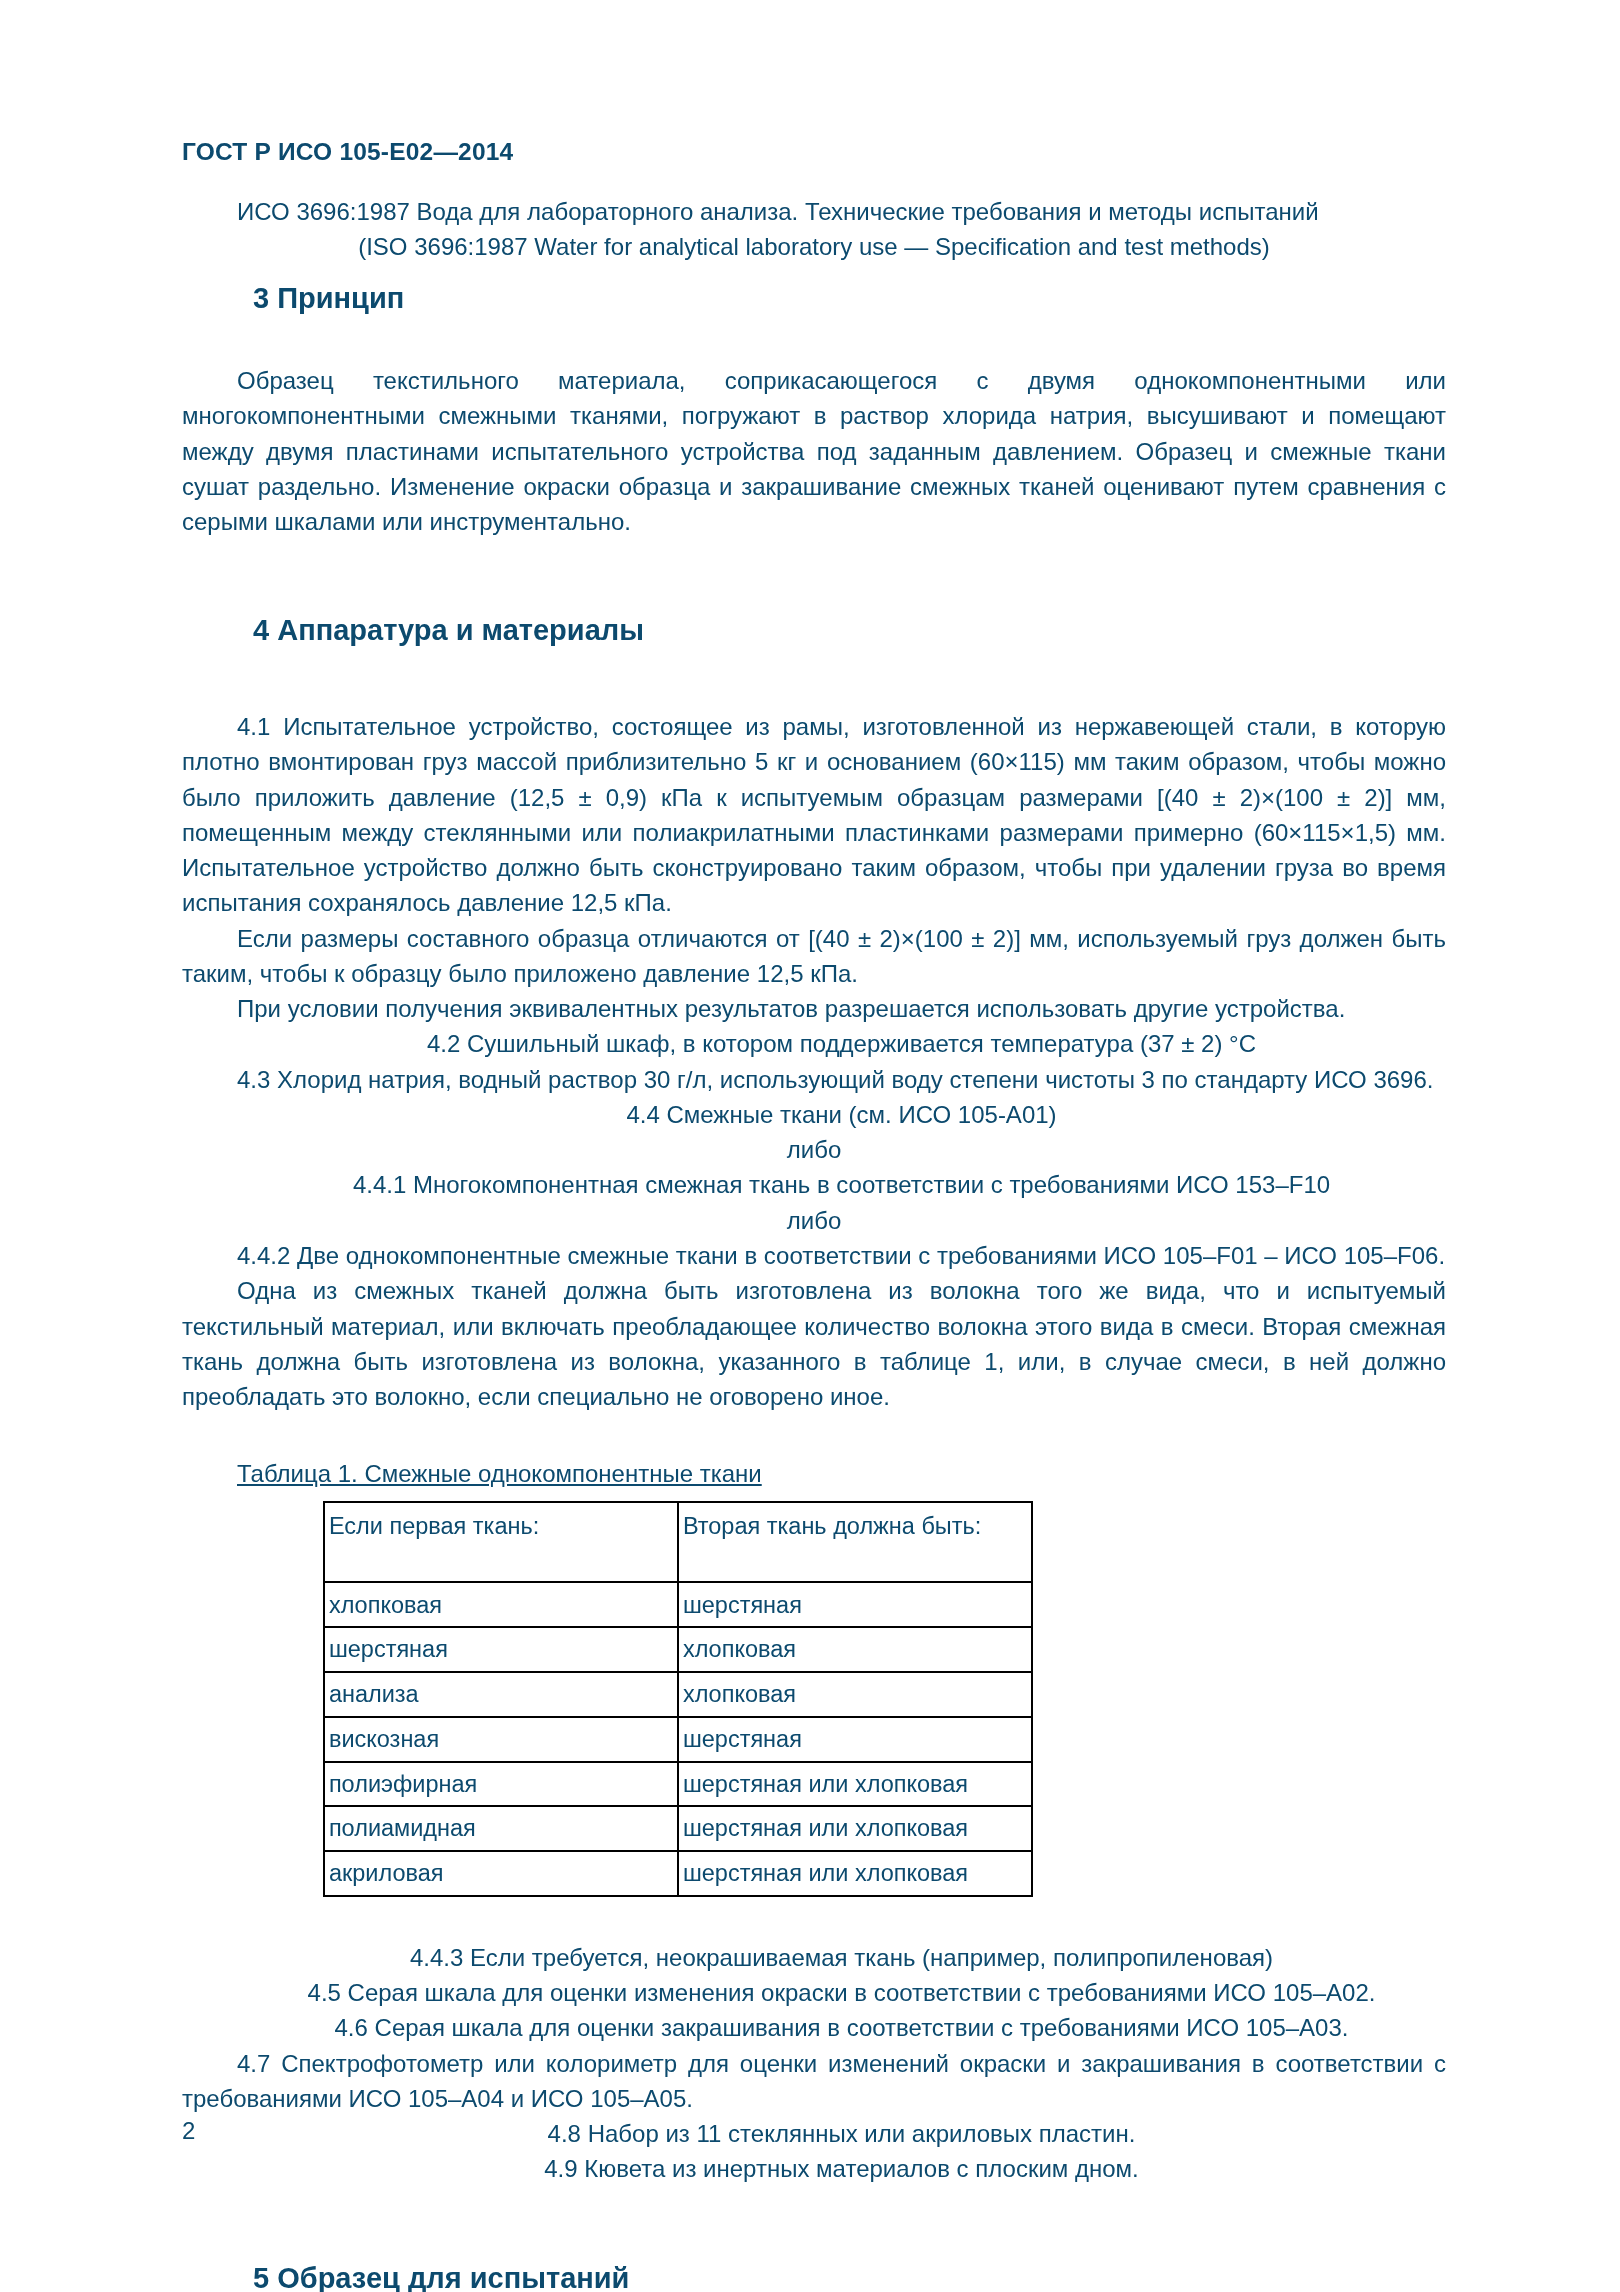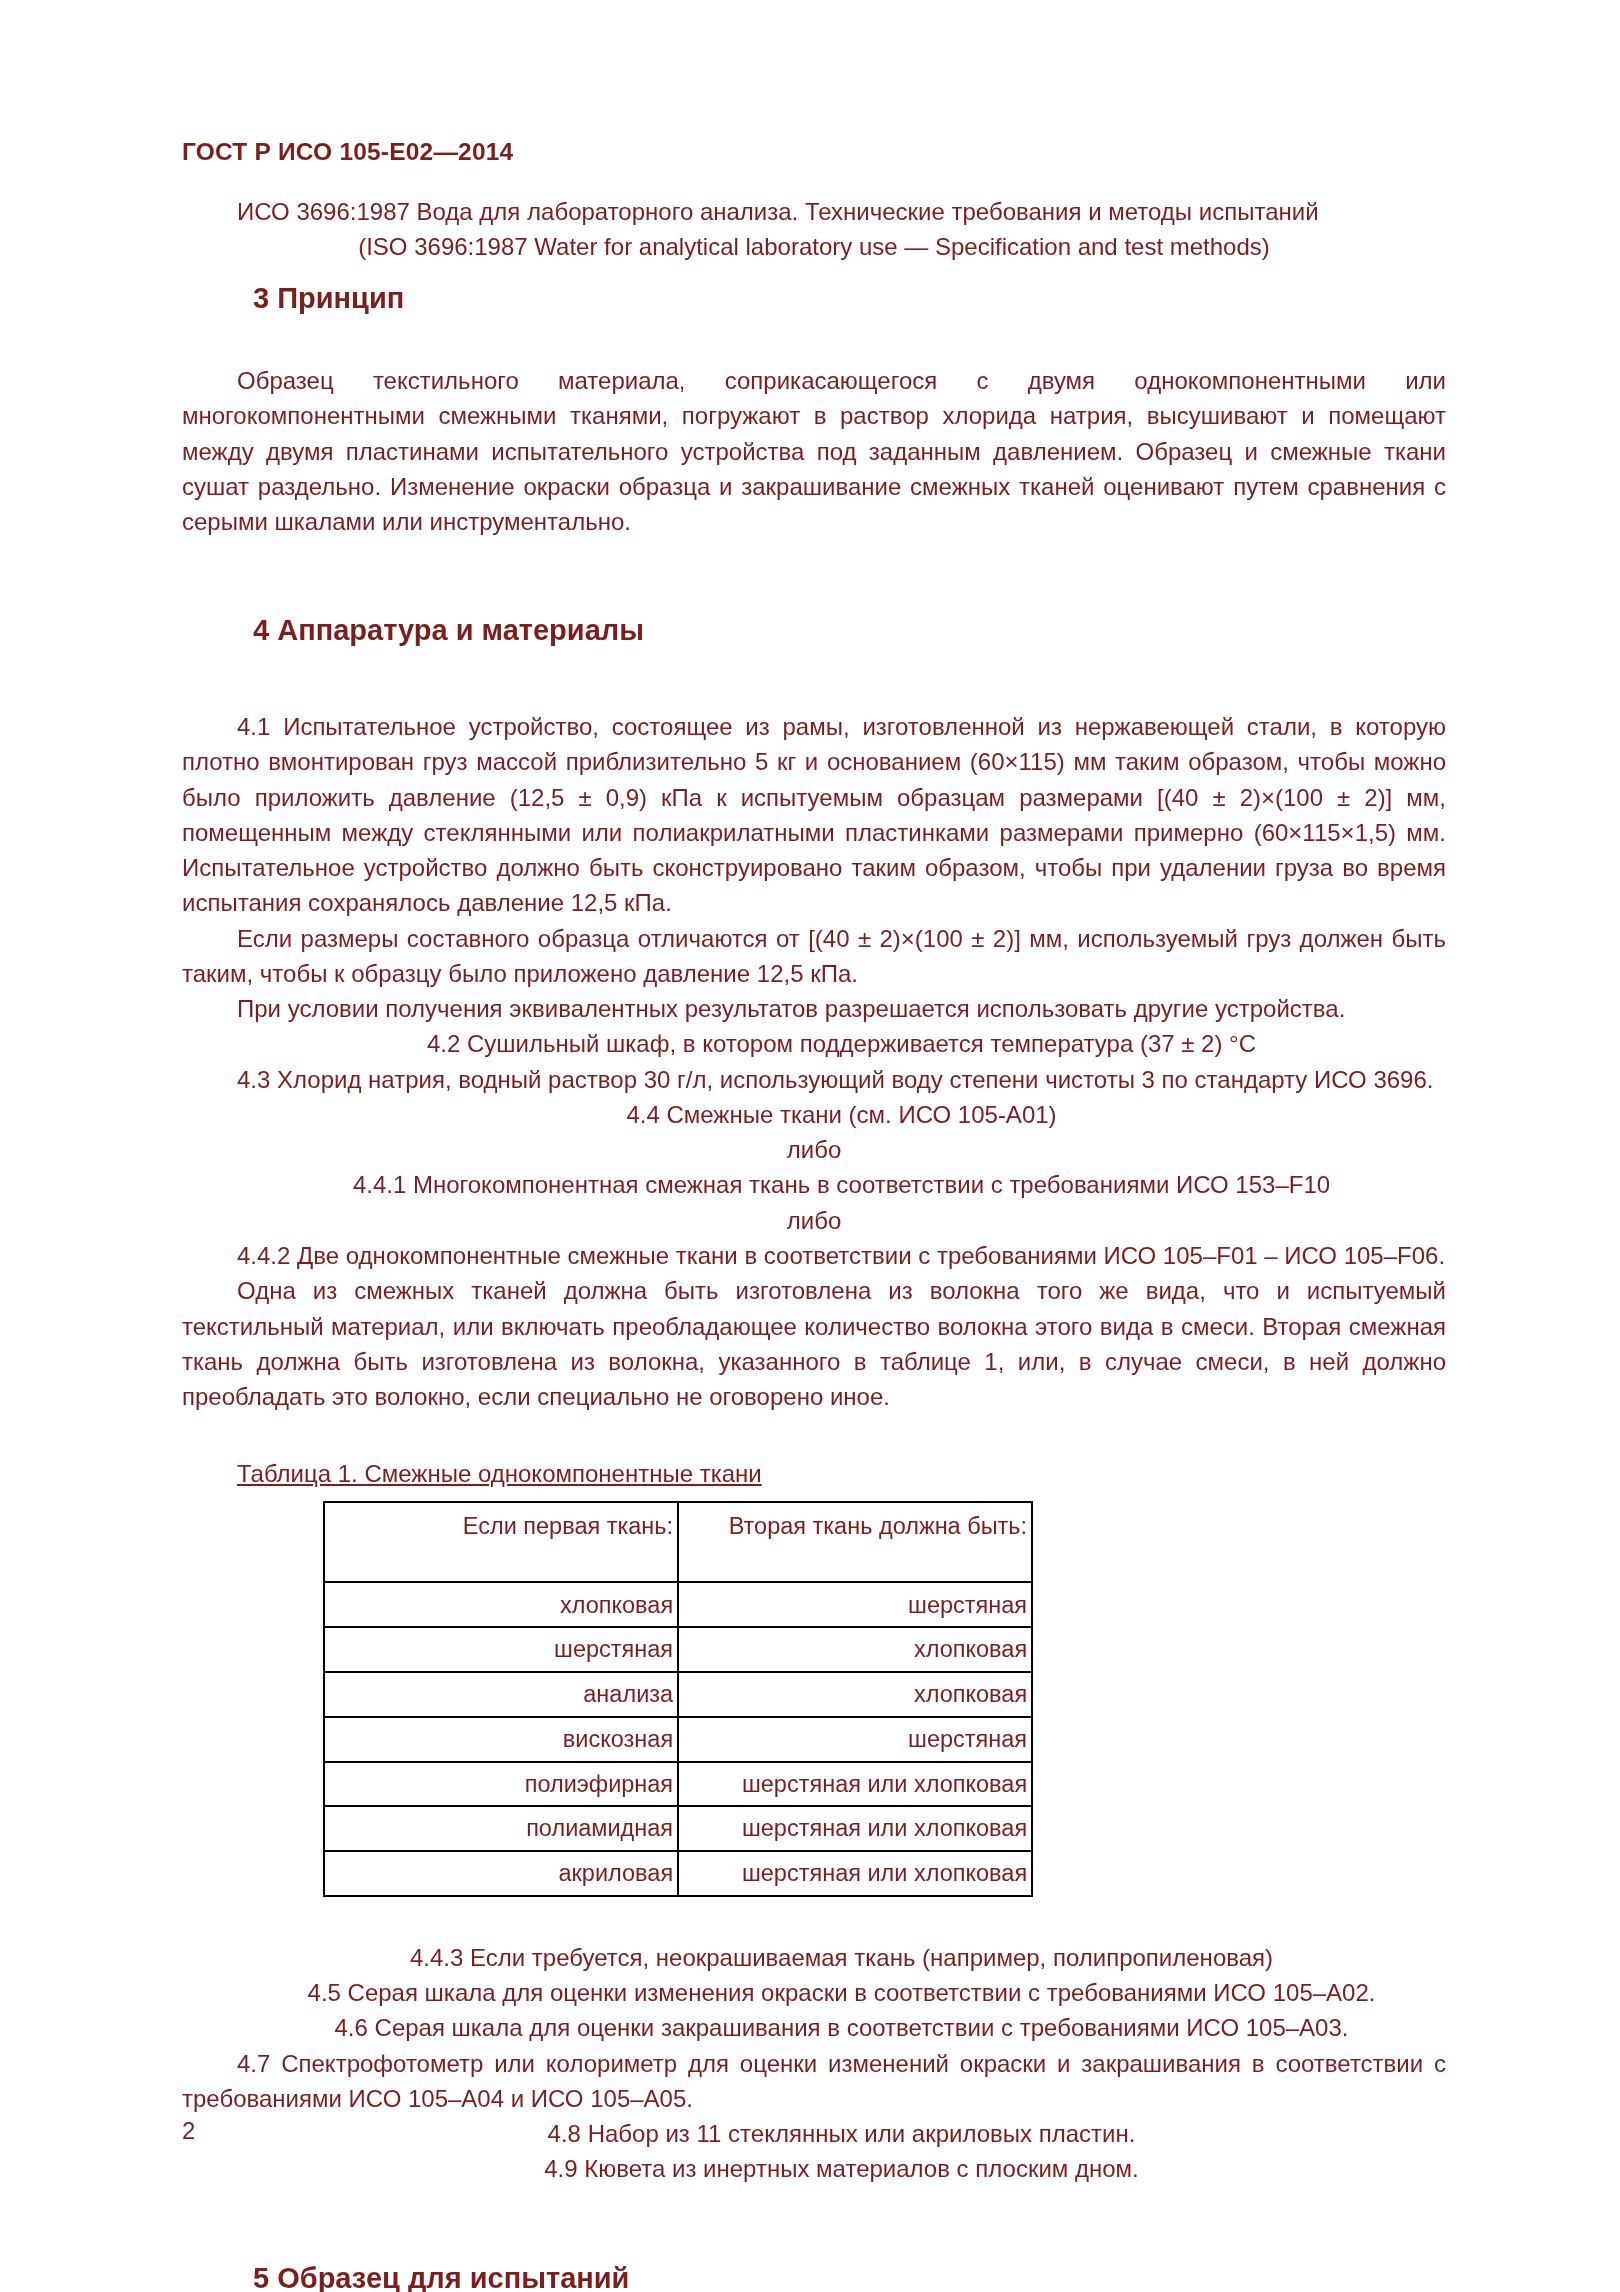--- a/index.html
+++ b/index.html
@@ -6,21 +6,21 @@
     margin: 0;
     padding: 0;
     background: #ffffff;
   }
   .page {
     position: relative;
     width: 1620px;
     height: 2293px;
     background: #ffffff;
     font-family: "Liberation Sans", sans-serif;
-    color: #7f1d1d;
+    color: #0c4a6e;
     box-sizing: border-box;
     overflow: hidden;
   }
   .content {
     position: absolute;
     left: 182px;
     top: 137px;
     width: 1264px;
   }
   .doc-header {
@@ -67,21 +67,21 @@
   }
   table.fabric-table {
     border-collapse: collapse;
     width: 710px;
     margin-left: 141px;
     table-layout: fixed;
   }
   table.fabric-table td,
   table.fabric-table th {
     border: 2px solid #000000;
-    text-align: right;
+    text-align: left;
     font-size: 23.5px;
     font-weight: normal;
     padding: 5.9px 3.9px;
     line-height: 1.3;
   }
   table.fabric-table thead th {
     height: 65px;
     vertical-align: top;
     padding-top: 7.8px;
   }

